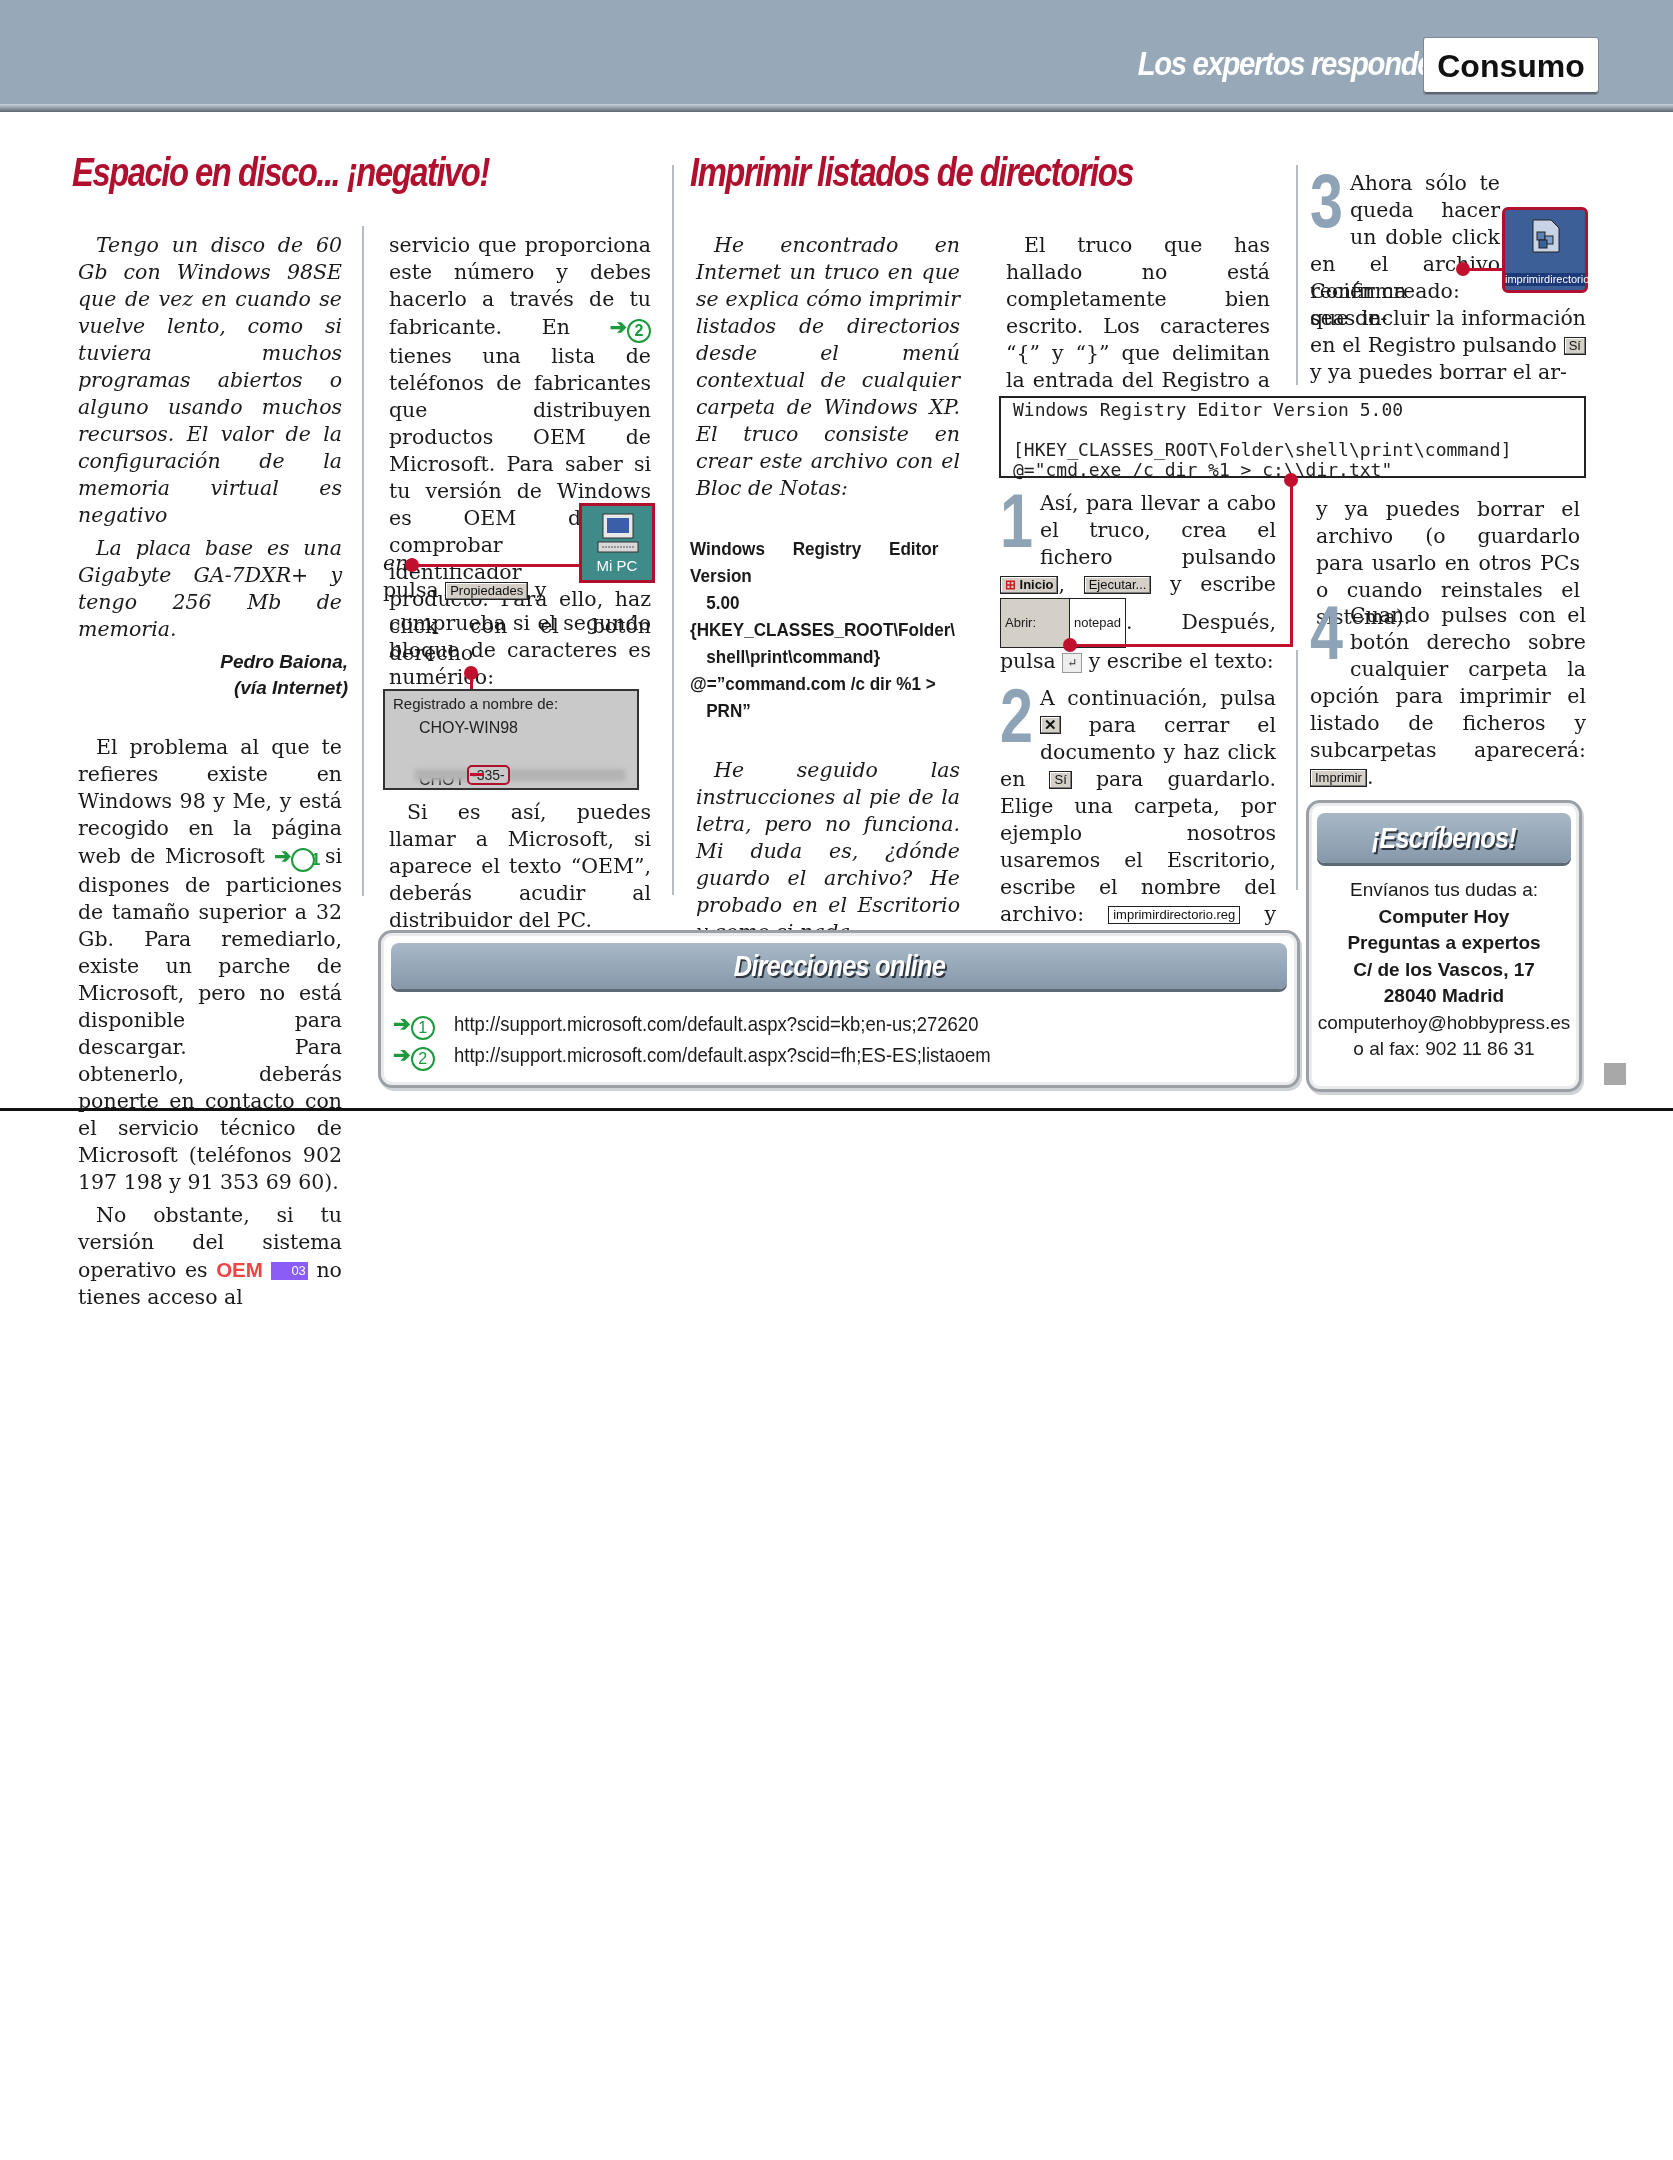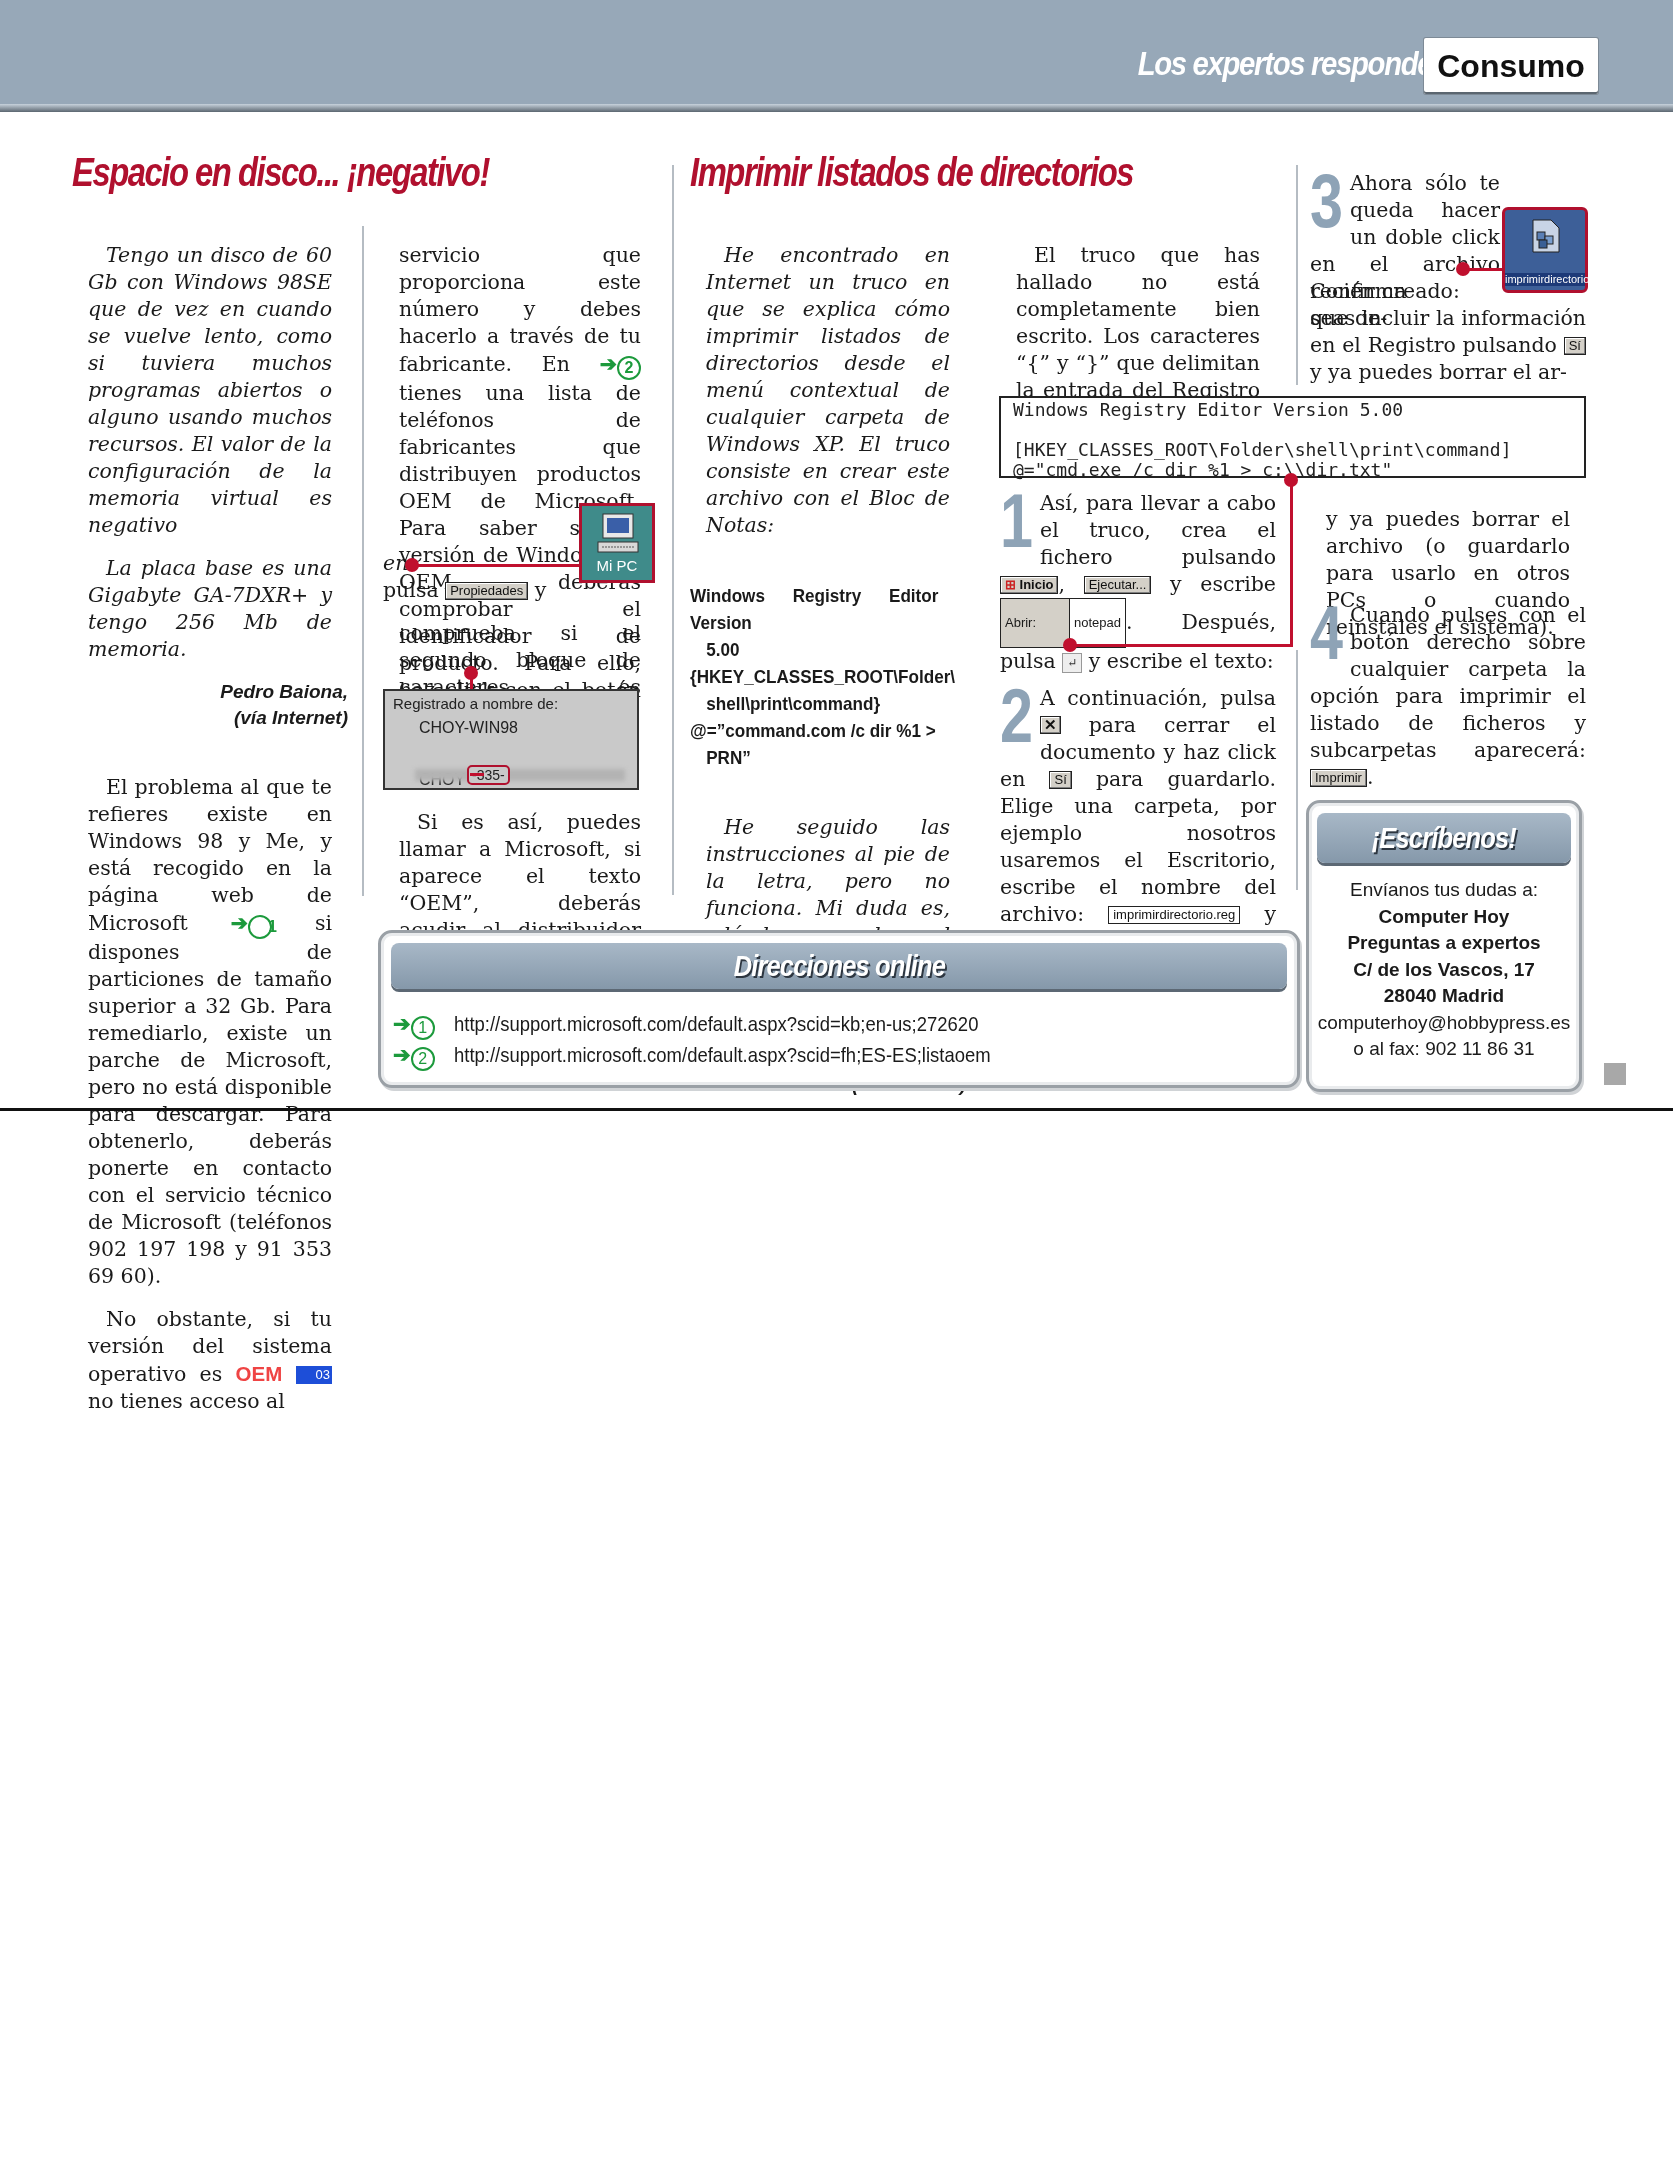--- a/index.html
+++ b/index.html
@@ -7,31 +7,31 @@
   .abs{position:absolute;}
   
   .header{left:0;top:0;width:1673px;height:104px;background:#97a8b8;}
   .header-shadow{left:0;top:104px;width:1673px;height:8px;background:linear-gradient(#c7d2dc,#5b6670);}
   .header-title{right:224px;top:44px;font-family:"Liberation Sans",sans-serif;font-weight:bold;font-style:italic;font-size:34px;color:#fff;letter-spacing:-1.5px;transform:scaleX(0.86);transform-origin:right center;}
   .section-tab{left:1424px;top:38px;width:174px;height:56px;background:#fff;border-radius:2px;box-shadow:0 -2px 0 #5b6670 inset,0 0 0 1px #7d8a96;display:flex;align-items:center;justify-content:center;font-family:"Liberation Sans",sans-serif;font-weight:bold;font-size:32px;color:#111;}
   
   .headline{font-family:"Liberation Sans",sans-serif;font-weight:bold;font-style:italic;color:#b0102e;font-size:40px;letter-spacing:-1.8px;white-space:nowrap;transform:scaleX(0.82);transform-origin:left center;}
   .rule{width:2px;background:#b5bcc3;}
   .col{font-size:20.5px;line-height:27px;}
-  .col p{margin:16px;}
+  .col p{margin:6px;}
   .ital{font-style:italic;}
   .indent{text-indent:18px;}
   .just{text-align:justify;}
   .sig{font-family:"Liberation Sans",sans-serif;font-weight:bold;font-style:italic;text-align:right;font-size:19px;line-height:26px;}
   .code-bold{font-family:"Liberation Sans",sans-serif;font-weight:bold;font-size:19px;line-height:27px;transform:scaleX(0.9);transform-origin:left top;}
   .code-bold .hang{padding-left:18px;display:block;}
   .link-ref{color:#1c9a3c;font-family:"Liberation Sans",sans-serif;font-weight:bold;}
   .circ{display:inline-block;width:20px;height:20px;border:2px solid #1c9a3c;border-radius:50%;text-align:center;line-height:20px;font-size:16px;color:#1c9a3c;box-sizing:content-box;vertical-align:-2px;}
   .oem{color:#ef4444;font-family:"Liberation Sans",sans-serif;font-weight:bold;}
-  .ref03{display:inline-block;background:#1d4ed8;color:#fff;font-family:"Liberation Sans",sans-serif;font-size:13px;padding:0 2px;line-height:18px;vertical-align:2px;}
+  .ref03{display:inline-block;background:#8b5cf6;color:#fff;font-family:"Liberation Sans",sans-serif;font-size:13px;padding:0 2px;line-height:18px;vertical-align:2px;}
   .winbtn{display:inline-block;background:#d4d0c8;border:1px solid #222;font-family:"Liberation Sans",sans-serif;font-size:13px;line-height:16px;padding:0 4px;vertical-align:2px;color:#111;box-shadow:inset -1px -1px 0 #808080,inset 1px 1px 0 #fff;}
   .winfield{display:inline-flex;border:1px solid #222;font-family:"Liberation Sans",sans-serif;font-size:13px;line-height:16px;vertical-align:2px;}
   .winfield span{padding:16px 4px;}
   .winfield .lbl{background:#d4d0c8;width:60px;}
   .winfield .val{background:#fff;border-left:1px solid #222;}
   .enter-key{display:inline-block;width:18px;height:18px;border:1px solid #999;background:#eee;font-size:12px;line-height:18px;text-align:center;vertical-align:1px;color:#333;}
   .bignum{float:left;font-family:"Liberation Sans",sans-serif;font-weight:bold;color:#8ea3b6;font-size:76px;line-height:58px;margin:2px 6px 0 0;transform:scaleX(0.78);transform-origin:left top;width:34px;}
   .dot{width:14px;height:14px;border-radius:50%;background:#c0102e;}
   .redline{background:#c0102e;}
   .icon-mipc{left:579px;top:503px;width:76px;height:80px;background:#3f8b8a;border:3px solid #b0102e;border-radius:0;box-sizing:border-box;}

